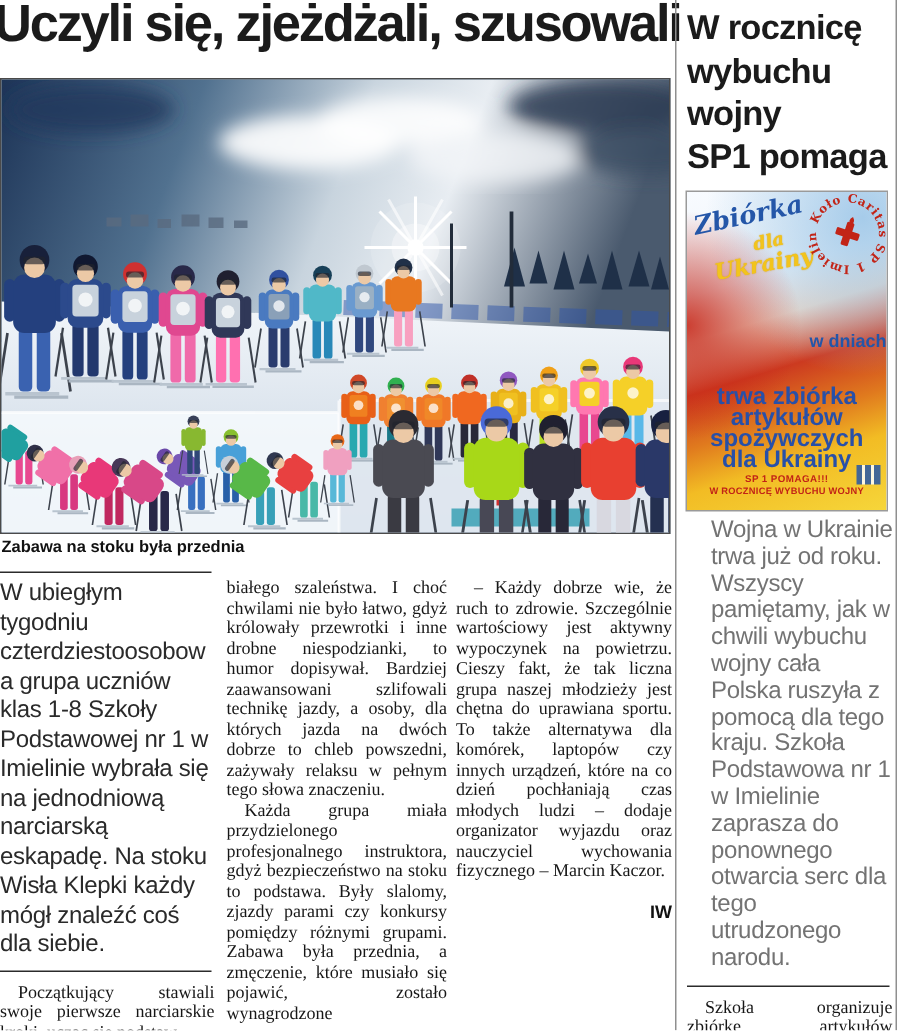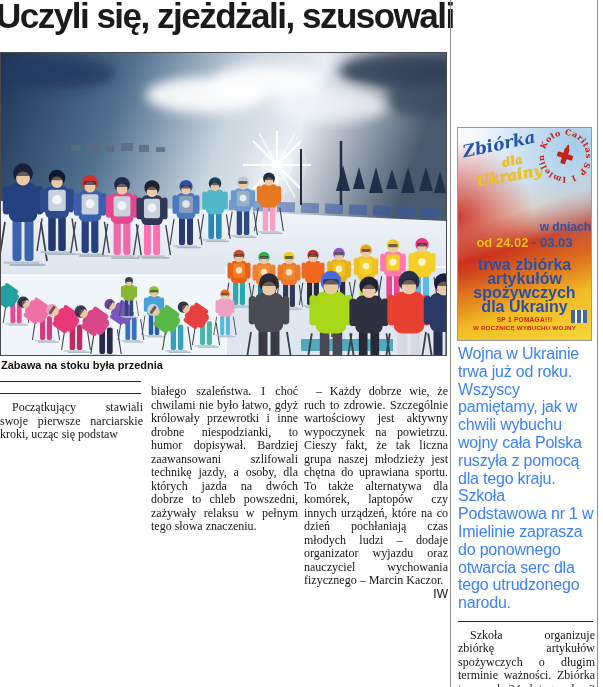--- a/index.html
+++ b/index.html
@@ -17,21 +17,21 @@
 
   .col1{position:absolute;left:0;top:386px;width:143px;}
   .lead{font-size:16px;line-height:19.5px;color:#2a2a2a;letter-spacing:-0.2px;overflow-wrap:break-word;}
   .mid-rule{width:141px;height:1px;background:#2b2b2b;margin:7px 0 7px 0;}
   .serif{font-family:"Liberation Serif",serif;font-size:12px;line-height:13.5px;
     text-align:justify;color:#161616;overflow-wrap:break-word;}
   .serif p{margin:0;}
   .serif p.indent{text-indent:12px;font-family:Liberation Serif, serif;}
   .col2{position:absolute;left:151px;top:385px;width:147px;}
   .col3{position:absolute;left:304px;top:385px;width:144px;}
-  .sig-iw{margin-top:0;text-align:right;font-weight:normal;font-size:12px;
+  .sig-iw{margin-top:14px;text-align:right;font-weight:bold;font-size:12px;
     font-family:"Liberation Sans",sans-serif;color:#111;}
 
   
   .vline1{position:absolute;left:450px;top:0;width:1px;height:687px;background:#8f8f8f;}
   .vline2{position:absolute;left:597px;top:0;width:1px;height:687px;background:#8f8f8f;}
 
   
   .headline-right{position:absolute;left:458px;top:4px;width:140px;
     font-size:23px;font-weight:bold;line-height:28.5px;letter-spacing:-0.5px;
     color:#1b1b1b;white-space:pre-line;}
@@ -61,21 +61,21 @@
     font-size:16px;line-height:14px;color:#2850a8;white-space:pre-line;}
   .p-foot1{left:0;top:188px;width:100%;text-align:center;font-weight:bold;
     font-size:6.5px;color:#c22417;letter-spacing:.3px;}
   .p-foot2{left:0;top:196px;width:100%;text-align:center;font-weight:bold;
     font-size:6.2px;color:#c22417;letter-spacing:.2px;}
   .sponsor-logo{right:4px;top:182px;width:16px;height:13px;
     background:linear-gradient(90deg,#2456a8 0 4px,#fff 4px 6px,#2456a8 6px 10px,#fff 10px 12px,#2456a8 12px 16px);
     opacity:.85;}
 
   .rcol{position:absolute;left:458px;top:345px;width:137px;}
-  .rlead{font-size:16px;line-height:17.8px;color:#3b82f6;letter-spacing:-0.2px;overflow-wrap:break-word;}
+  .rlead{font-size:16px;line-height:17.8px;color:#737373;letter-spacing:-0.2px;overflow-wrap:break-word;margin-left:16px;}
   .r-rule{width:135px;height:1px;background:#2b2b2b;margin:9px 0 7px 0;}
 </style>
 </head>
 <body>
 
 <div class="page">
 
   <div class="headline-left">Uczyli się, zjeżdżali, szusowali</div>
 
   <div class="photo">
@@ -699,61 +699,62 @@
             </g>
           </g>
         </g>
     </svg>
   </div>
 
   <div class="caption">Zabawa na stoku była przednia</div>
   <div class="cap-rule"></div>
 
   <div class="col1">
+    <div class="lead">W ubiegłym tygodniu czterdziestoosobowa grupa uczniów klas 1-8 Szkoły Podstawowej nr 1 w Imielinie wybrała się na jednodniową narciarską eskapadę. Na stoku Wisła Klepki każdy mógł znaleźć coś dla siebie.</div>
     <div class="mid-rule"></div>
     <div class="serif">
       <p class="indent">Początkujący stawiali swoje pierwsze narciarskie kroki, ucząc się podstaw</p>
     </div>
   </div>
 
   <div class="col2 serif">
     <p>białego szaleństwa. I choć chwilami nie było łatwo, gdyż królowały przewrotki i inne drobne niespodzianki, to humor dopisywał. Bardziej zaawansowani szlifowali technikę jazdy, a osoby, dla których jazda na dwóch dobrze to chleb powszedni, zażywały relaksu w pełnym tego słowa znaczeniu.</p>
+    <p class="indent">Każda grupa miała przydzielonego profesjonalnego instruktora, gdyż bezpieczeństwo na stoku to podstawa. Były slalomy, zjazdy parami czy konkursy pomiędzy różnymi grupami. Zabawa była przednia, a zmęczenie, które musiało się pojawić, zostało wynagrodzone</p>
   </div>
 
   <div class="col3 serif">
     <p class="indent">– Każdy dobrze wie, że ruch to zdrowie. Szczególnie wartościowy jest aktywny wypoczynek na powietrzu. Cieszy fakt, że tak liczna grupa naszej młodzieży jest chętna do uprawiana sportu. To także alternatywa dla komórek, laptopów czy innych urządzeń, które na co dzień pochłaniają czas młodych ludzi – dodaje organizator wyjazdu oraz nauczyciel wychowania fizycznego – Marcin Kaczor.</p>
     <div class="sig-iw">IW</div>
   </div>
 
   <div class="vline1"></div>
   <div class="vline2"></div>
 
+  <div class="headline-right">W rocznicę
+wybuchu
+wojny
+SP1 pomaga</div>
 
   <div class="poster">
     <div class="poster-bg"></div>
     <div class="p-title1">Zbiórka</div>
     <div class="p-title2">dla</div>
     <div class="p-title3">Ukrainy</div>
     <svg class="stamp" width="56" height="56" viewBox="0 0 56 56">
       <defs>
           <path id="stampCircle" d="M7,28 a21,21 0 1,1 42,0 a21,21 0 1,1 -42,0"></path>
         </defs>
       <text class="stamp-text"><textPath href="#stampCircle">Koło Caritas SP 1 Imielin</textPath></text>
       <g fill="#c22417">
         <rect x="25.5" y="20" width="5" height="16" rx="1"></rect>
         <rect x="20" y="25.5" width="16" height="5" rx="1"></rect>
         <path d="M28,16 q3,3 0,6 q-3,-3 0,-6"></path>
       </g>
     </svg>
     <div class="p-dates-label">w dniach</div>
-    <div class="p-dates">
-      <span class="d1">od 24.02</span>
-      <span class="dsep">-</span>
-      <span class="d2">03.03</span>
-    </div>
     <div class="p-main">trwa zbiórka
 artykułów
 spożywczych
 dla Ukrainy</div>
     <div class="p-foot1">SP 1 POMAGA!!!</div>
     <div class="p-foot2">W ROCZNICĘ WYBUCHU WOJNY</div>
     <div class="sponsor-logo"></div>
   </div>
 
   <div class="rcol">

